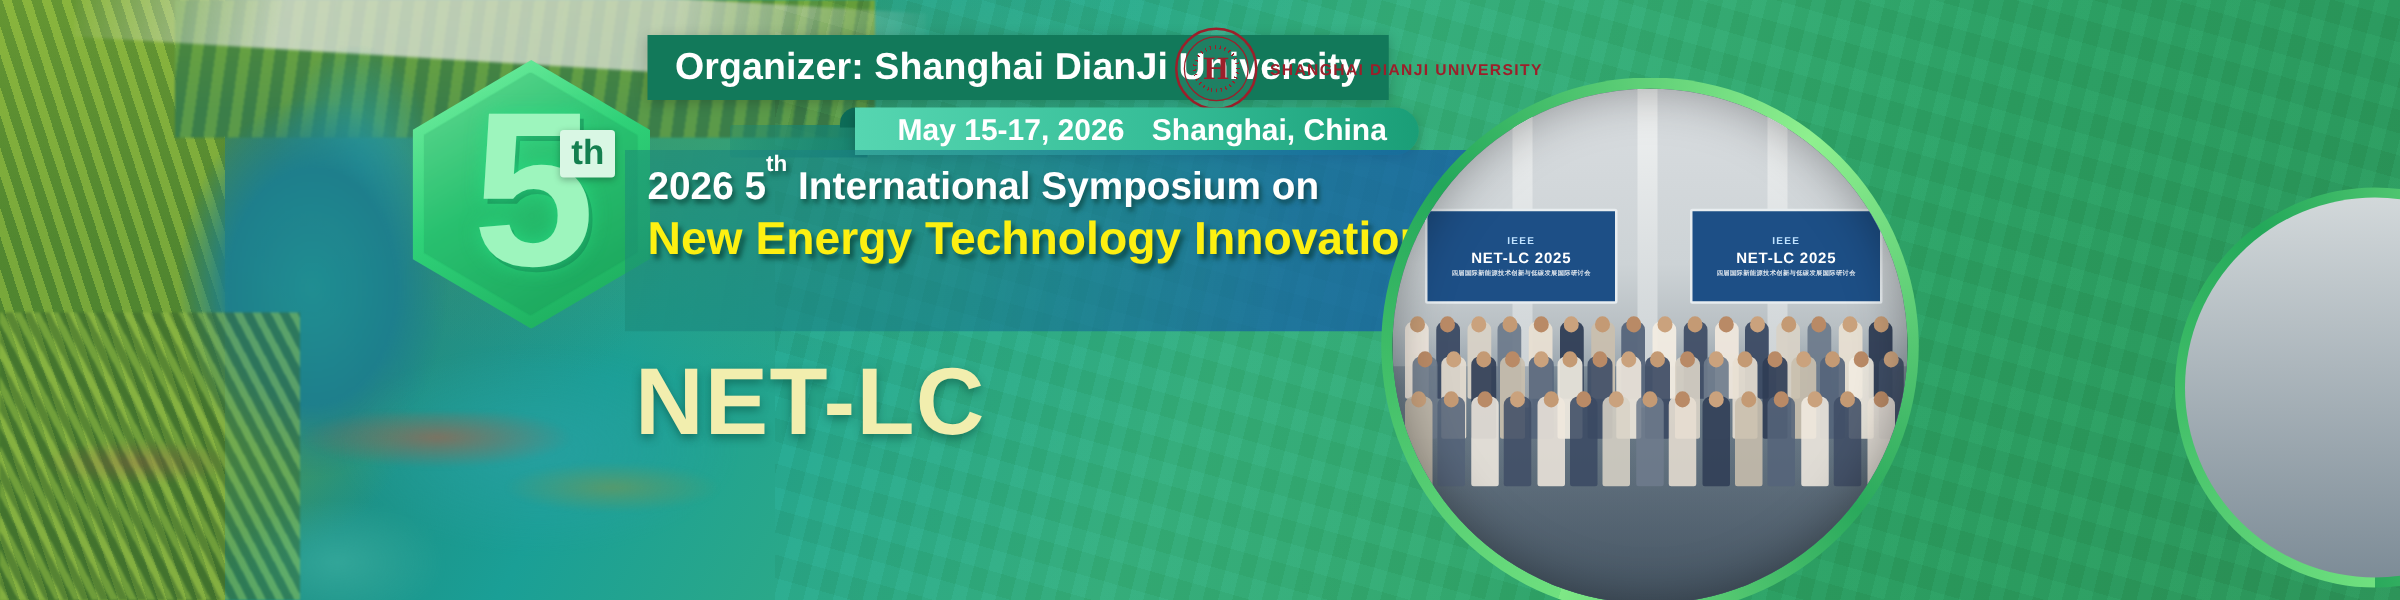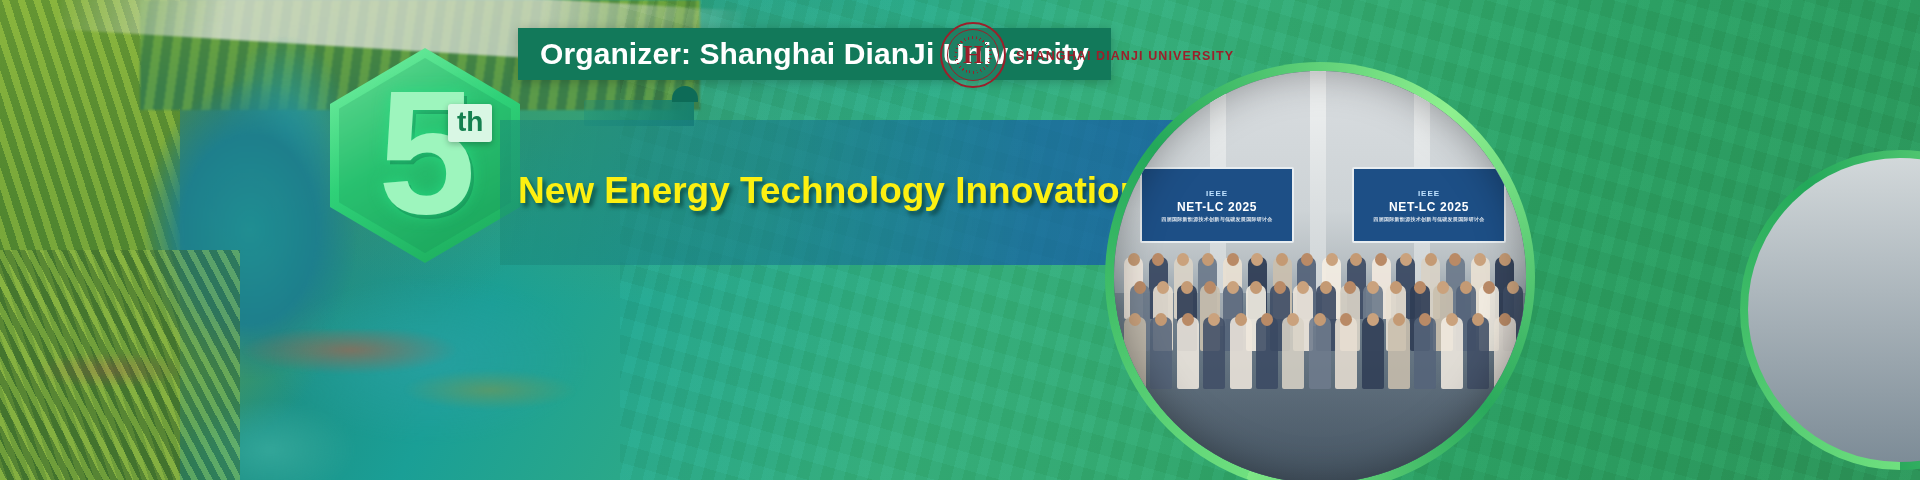--- a/index.html
+++ b/index.html
@@ -202,25 +202,32 @@
       <div class="seal-ticks"></div>
       <div class="seal-h">H</div>
     </div>
     <div class="sdju-txt">
       <div class="sdju-en">SHANGHAI DIANJI UNIVERSITY</div>
     </div>
   </div>
 
   <div class="ribbon-tail"></div>
   <div class="ribbon-fold"></div>
+  <div class="datebar">
+    <span class="d">May 15-17, 2026</span>
+    <span class="sep"></span>
+    <span class="d">Shanghai, China</span>
+  </div>
 
   <div class="titlepanel"></div>
+  <div class="t1"><span>2026 5</span><sup>th</sup><span> International Symposium on</span></div>
   <div class="t2"><span class="yel">New Energy Technology Innovation</span><span class="wht"> and</span></div>
 
   <div class="wordmark">
+    <span class="wm-net">NET-LC</span>
   </div>
 
   <div class="photowrap">
     <div class="ring"></div>
     <div class="ring-in">
       <div class="hall"></div>
       <div class="hall-pillar" style="left:96px;"></div>
       <div class="hall-pillar" style="left:196px;"></div>
       <div class="hall-pillar" style="left:300px;"></div>
 

